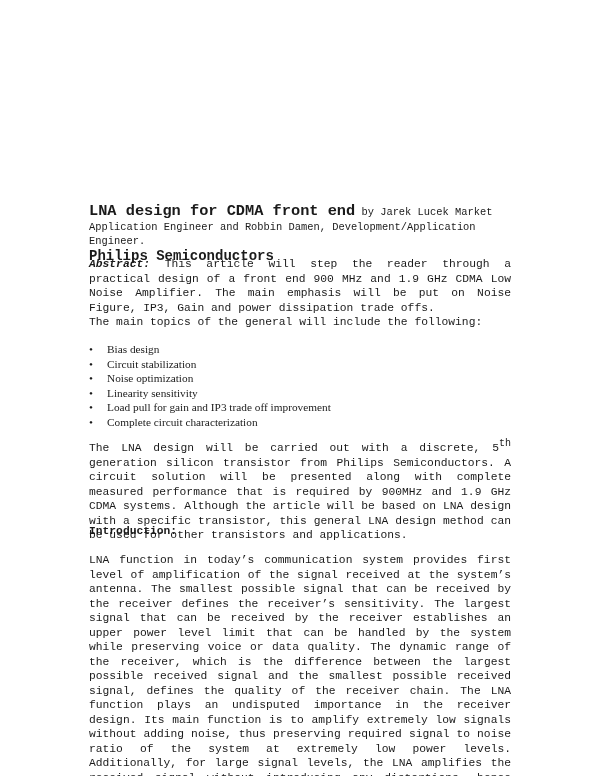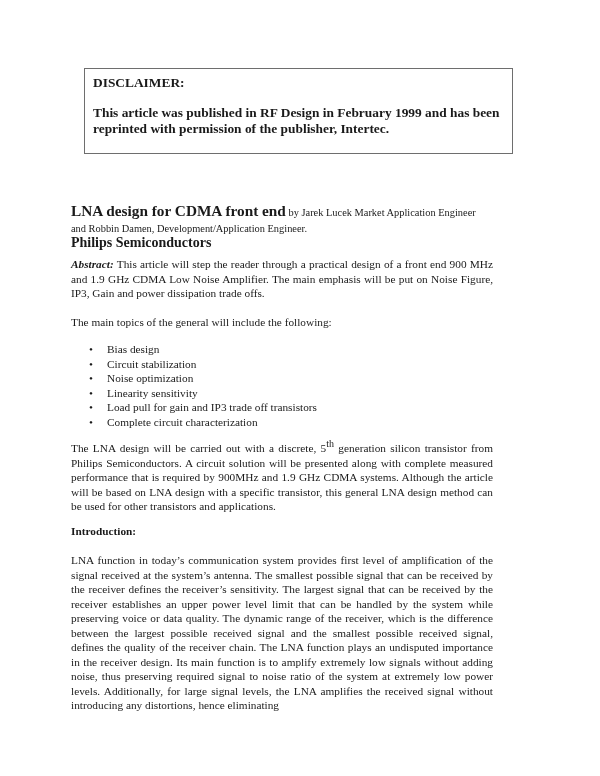--- a/index.html
+++ b/index.html
@@ -12,21 +12,21 @@
 
   .disclaimer-box {
     position: absolute; left: 84px; top: 68px; width: 429px; height: 86px;
     border: 1.5px solid #6e6e6e;
     box-sizing: border-box;
     padding: 6px 8px 0 8px;
   }
   .disclaimer-title { font-weight: bold; font-size: 13.4px; line-height: 16px; margin: 0; }
   .disclaimer-text { font-weight: bold; font-size: 13.4px; line-height: 16px; margin: 14px 0 0 0; }
 
-  .content { position: absolute; left: 71px; width: 422px; font-size: 11.3px; line-height: 14.5px; }
+  .content { position: absolute; left: 89px; width: 422px; font-size: 11.3px; line-height: 14.5px; font-family: Liberation Mono, monospace; }
 
   .title-block { top: 204px; }
   .title-main { font-weight: bold; font-size: 15.3px; }
   .byline { font-size: 10.4px; }
   .affiliation { font-weight: bold; font-size: 14px; display: block; }
 
   p.just { margin: 0; text-align: justify; text-align-last: left; }
 
   .abstract { top: 257px; }
   .abstract-label { font-weight: bold; font-style: italic; }
@@ -42,42 +42,38 @@
 
   .intro-heading { top: 524px; font-weight: bold; }
 
   .intro-body { top: 553px; }
 </style>
 </head>
 <body>
 
 <div class="page">
 
-  <div class="disclaimer-box">
-    <p class="disclaimer-title">DISCLAIMER:</p>
-    <p class="disclaimer-text">This article was published in RF Design in February 1999 and has been reprinted with permission of the publisher, Intertec.</p>
-  </div>
 
   <div class="content title-block">
     <span class="title-main">LNA design for CDMA front end</span><span class="byline"> by Jarek Lucek Market Application Engineer and Robbin Damen, Development/Application Engineer.</span>
     <span class="affiliation">Philips Semiconductors</span>
   </div>
 
   <div class="content abstract">
     <p class="just"><span class="abstract-label">Abstract:</span><span>  This article will step the reader through a practical design of a front end 900 MHz and 1.9 GHz CDMA Low Noise Amplifier.  The main emphasis will be put on Noise Figure, IP3, Gain and power dissipation trade offs.</span></p>
   </div>
 
   <div class="content topics-intro">The main topics of the general will include the following:</div>
 
   <ul class="topics">
     <li><span class="bullet">•</span><span>Bias design</span></li>
     <li><span class="bullet">•</span><span>Circuit stabilization</span></li>
     <li><span class="bullet">•</span><span>Noise optimization</span></li>
     <li><span class="bullet">•</span><span>Linearity sensitivity</span></li>
-    <li><span class="bullet">•</span><span>Load pull for gain and IP3 trade off transistors</span></li>
+    <li><span class="bullet">•</span><span>Load pull for gain and IP3 trade off improvement</span></li>
     <li><span class="bullet">•</span><span>Complete circuit characterization</span></li>
   </ul>
 
   <div class="content para2">
     <p class="just"><span>The LNA design will be carried out with a discrete, 5</span><sup>th</sup><span> generation silicon transistor from Philips Semiconductors.  A circuit solution will be presented along with complete measured performance that is required by 900MHz and 1.9 GHz CDMA systems. Although the article will be based on LNA design with a specific transistor, this general LNA design method can be used for other transistors and applications.</span></p>
   </div>
 
   <div class="content intro-heading">Introduction:</div>
 
   <div class="content intro-body">

